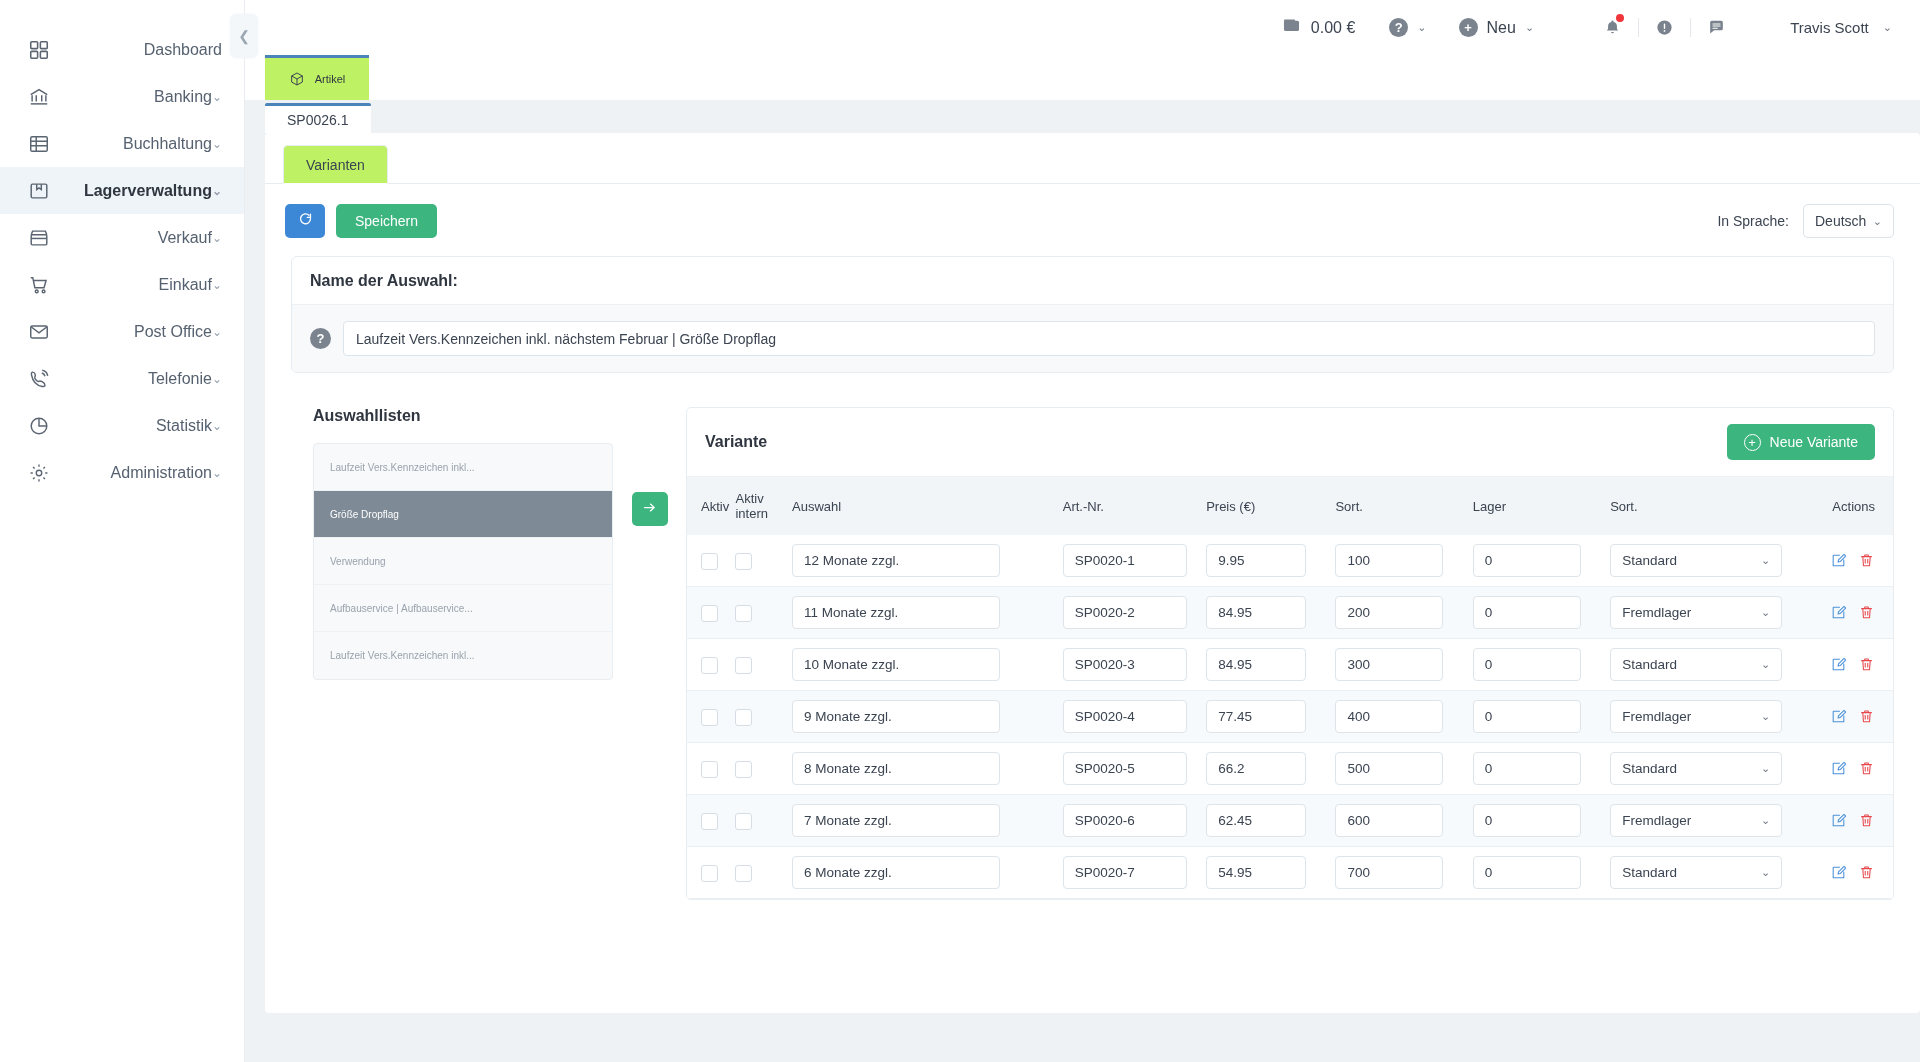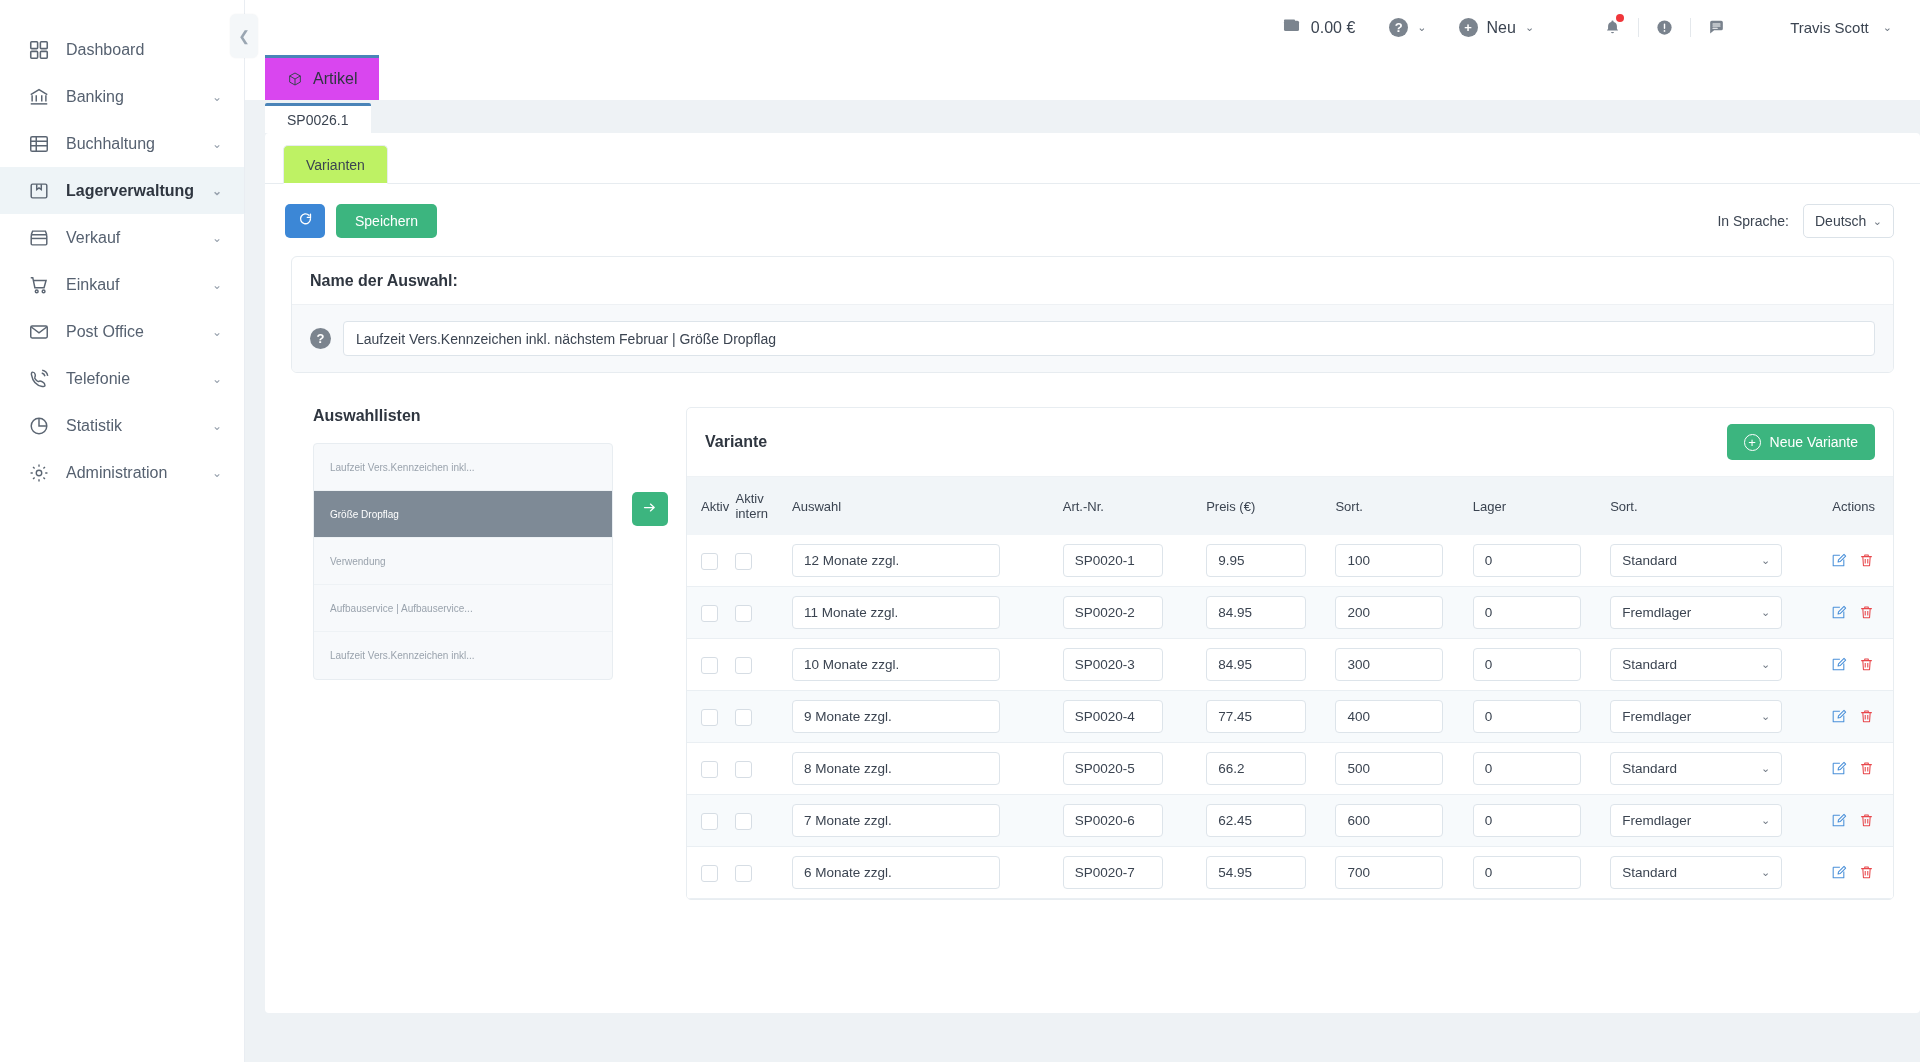--- a/index.html
+++ b/index.html
@@ -43,21 +43,21 @@
     display: flex; align-items: center; height: 47px;
     padding: 0 22px 0 28px; cursor: pointer; position: relative;
     color: #566170; font-size: 16px;
   }
   .nav-item.active { background: #eef4f7; color: #2f3640; font-weight: 600; }
   .nav-item.active::before {
     content: ""; position: absolute; left: 0; top: 0; bottom: 0; width: 3px; background: #eef4f7;
   }
   .nav-ico { width: 22px; height: 22px; margin-right: 16px; flex: 0 0 22px; color: #5b6572; }
   .nav-ico svg { display: block; width: 22px; height: 22px; }
-  .nav-label { flex: 1; white-space: nowrap; }
+  .nav-label { flex: 1; white-space: nowrap; text-align: right; }
   .nav-caret { color: #97a1ad; font-size: 12px; }
 
   
   .main { flex: 1; height: 1062px; display: flex; flex-direction: column; position: relative; background: #eef2f5; }
 
   .topbar {
     height: 55px; background: #ffffff; display: flex; align-items: center;
     justify-content: flex-end; padding-right: 28px; gap: 0px; flex: 0 0 55px;
   }
   .tb-wallet { display: flex; align-items: center; gap: 10px; margin-right: 34px; }
@@ -75,21 +75,21 @@
   .dot-badge { position: absolute; top: -4px; right: 14px; width: 8px; height: 8px; border-radius: 50%; background: #f0363a; }
   .tb-user { display: flex; align-items: center; gap: 14px; font-size: 15px; color: #3b4451; cursor: pointer; }
 
   
   .tabstrip {
     height: 45px; background: #ffffff; display: flex; align-items: stretch;
     padding-left: 20px; flex: 0 0 45px;
   }
   .tab-main {
     min-width: 104px; padding: 0 22px; display: flex; align-items: center; justify-content: center; gap: 10px;
-    background: #d946ef; border-top: 3px solid #4a84b8; font-size: 16px; color: #2f3640; cursor: pointer;
+    background: #bef264; border-top: 3px solid #4a84b8; font-size: 11px; color: #2f3640; cursor: pointer;
   }
   .tab-main svg { display: block; }
 
   .content-area { flex: 1; padding: 0 0 0 20px; overflow: hidden; }
 
   .subtab-row { display: flex; align-items: stretch; height: 33px; padding-top: 3px; }
   .subtab {
     background: #ffffff; border-top: 3px solid #4a84b8; padding: 0 22px;
     display: flex; align-items: center; font-size: 14px; color: #3b4451; cursor: pointer;
     border-radius: 2px 2px 0 0;
@@ -195,21 +195,21 @@
   table.vtable tbody td { padding: 9px 0; vertical-align: middle; }
   .chk {
     width: 17px; height: 17px; border: 1px solid #d6dde4; border-radius: 3px; background: #fff;
     display: inline-block; cursor: pointer; vertical-align: middle;
   }
   .cell-input {
     height: 33px; border: 1px solid #dde4ea; border-radius: 4px; background: #fff;
     padding: 0 11px; font-size: 13.5px; color: #3b4451; font-family: inherit; outline: none; width: 100%;
   }
   .w-ausw  { width: 208px; }
-  .w-artnr { width: 100px; }
+  .w-artnr { width: 124px; }
   .w-preis { width: 100px; }
   .w-sort1 { width: 108px; }
   .w-lager { width: 108px; }
   .cell-select {
     width: 172px; height: 33px; border: 1px solid #dde4ea; border-radius: 4px; background: #fff;
     display: flex; align-items: center; justify-content: space-between; padding: 0 11px;
     font-size: 13.5px; color: #3b4451; cursor: pointer;
   }
   .act-cell { display: flex; align-items: center; justify-content: flex-end; gap: 11px; padding-right: 18px; }
   .ico-edit { color: #4a90d9; cursor: pointer; display: flex; }

